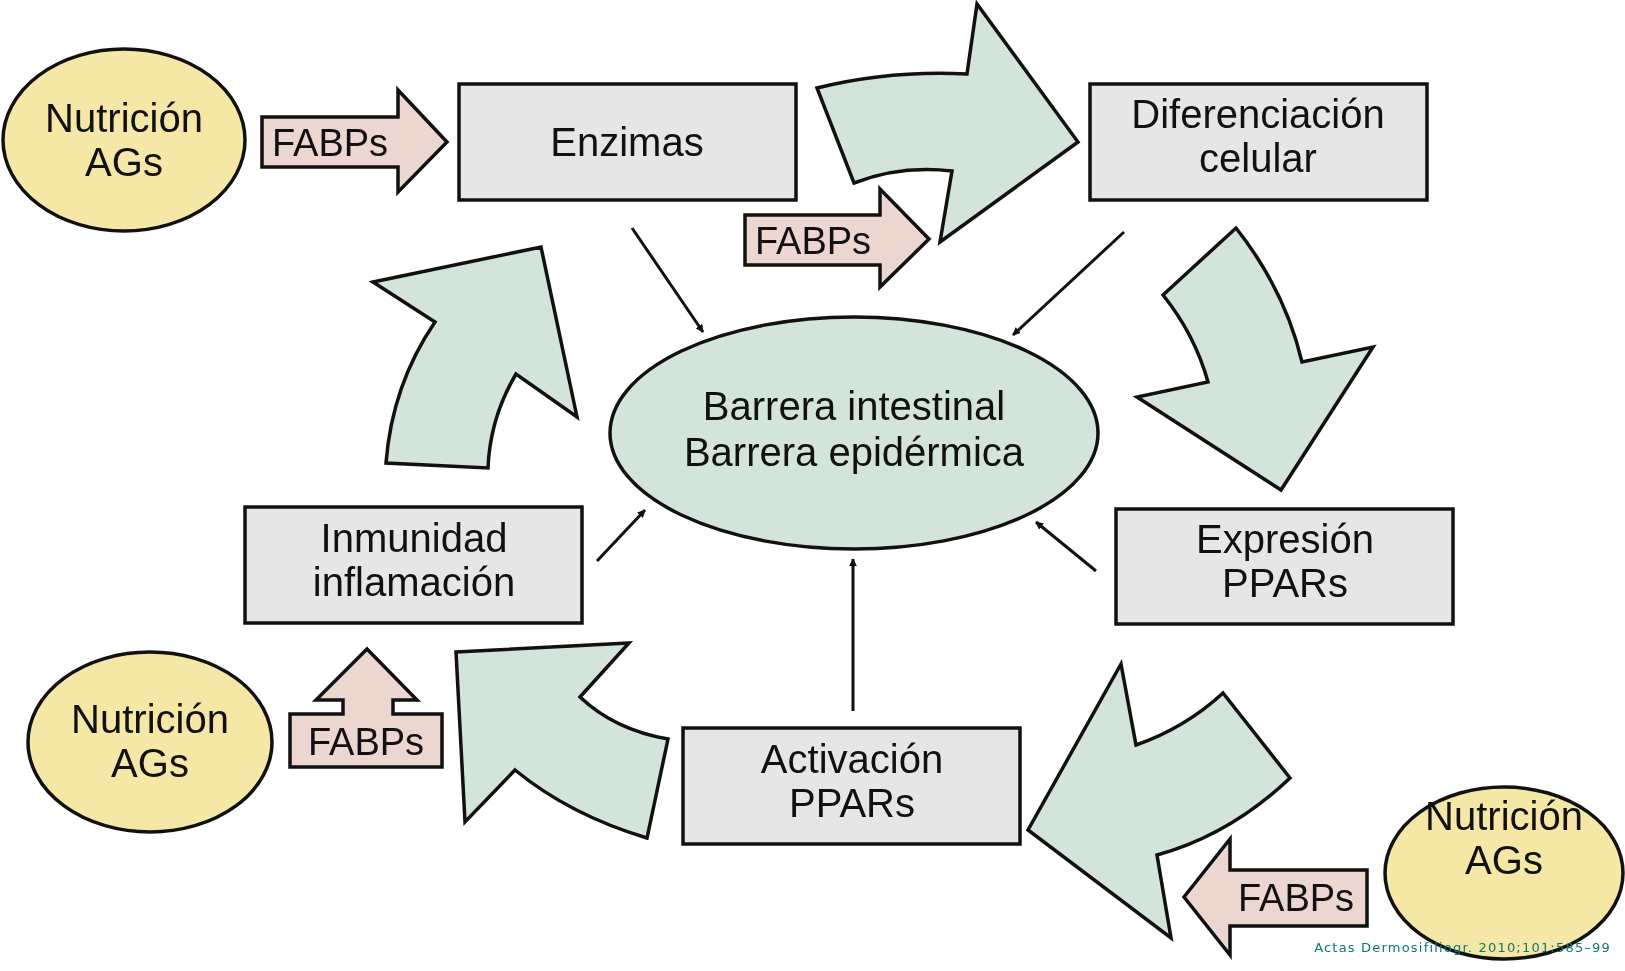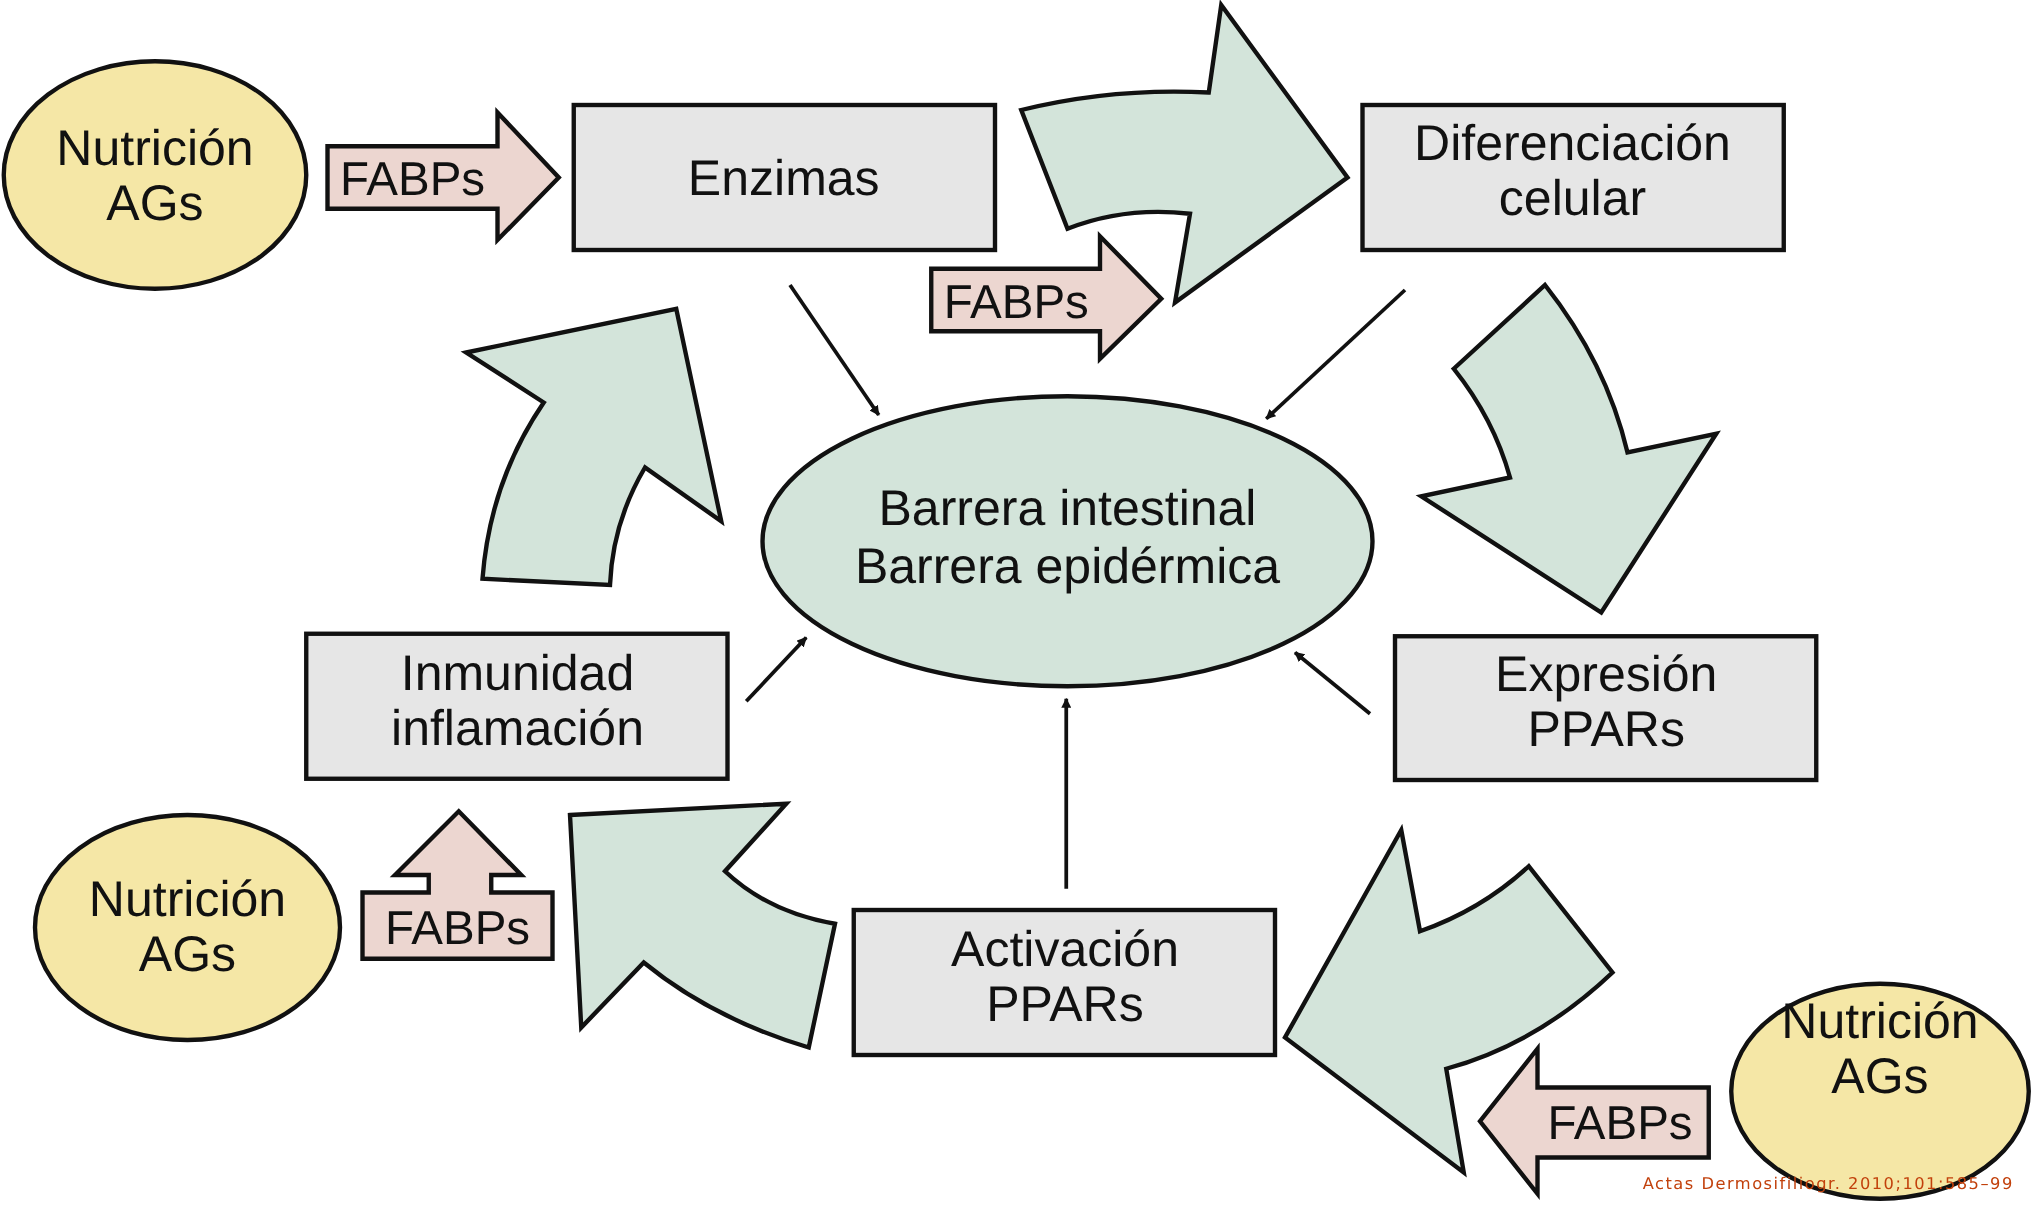--- a/index.html
+++ b/index.html
@@ -3,21 +3,21 @@
 <meta charset="utf-8">
 <style>
   html, body { margin: 0; padding: 0; background: #ffffff; }
   body { width: 1625px; height: 971px; position: relative; overflow: hidden; }
   svg.diagram { position: absolute; left: 0; top: 0; width: 1625px; height: 971px; }
   .node-text { font-family: "Liberation Sans", sans-serif; fill: #111111; text-anchor: middle; }
   .big { font-size: 40px; }
   .fabps { font-size: 38px; }
   .credit {
     position: absolute; right: 14px; top: 940px;
-    font-family: "DejaVu Sans", sans-serif; font-size: 13px; color: #c2410c;
+    font-family: "DejaVu Sans", sans-serif; font-size: 13px; color: #0f766e;
     letter-spacing: 1.2px;
   }
   .stroke { stroke: #111111; stroke-width: 3.5; stroke-linejoin: miter; }
   .thin { stroke: #111111; stroke-width: 3; fill: none; }
 </style>
 </head>
 <body>
 
 <svg class="diagram" viewBox="0 0 1625 971" xmlns="http://www.w3.org/2000/svg">
   <defs>

